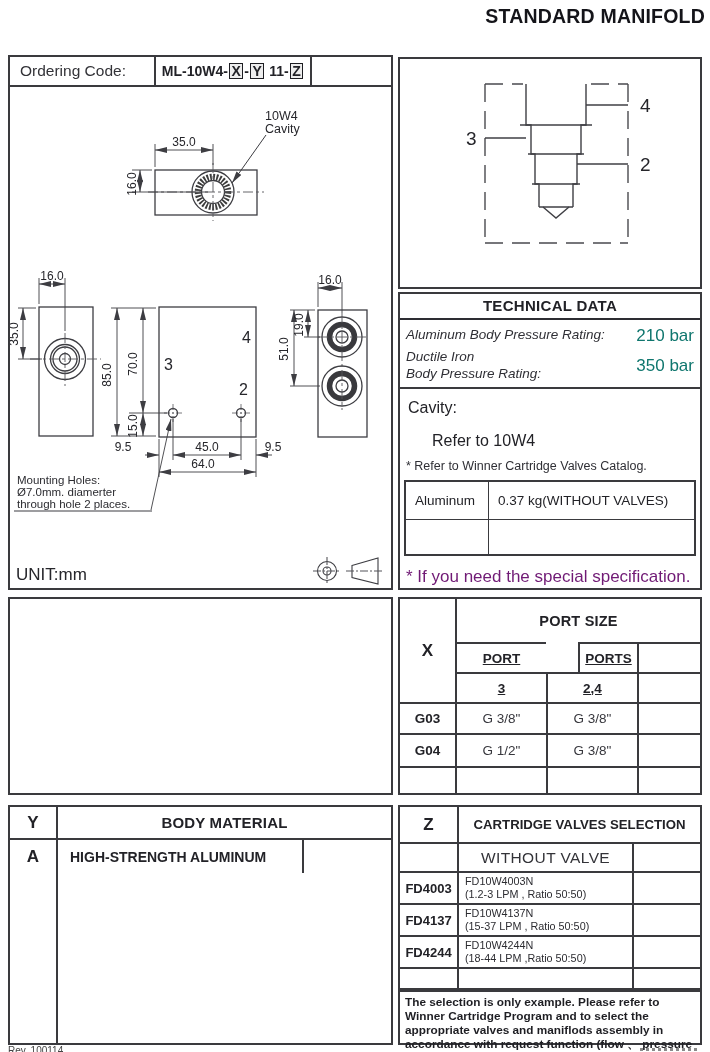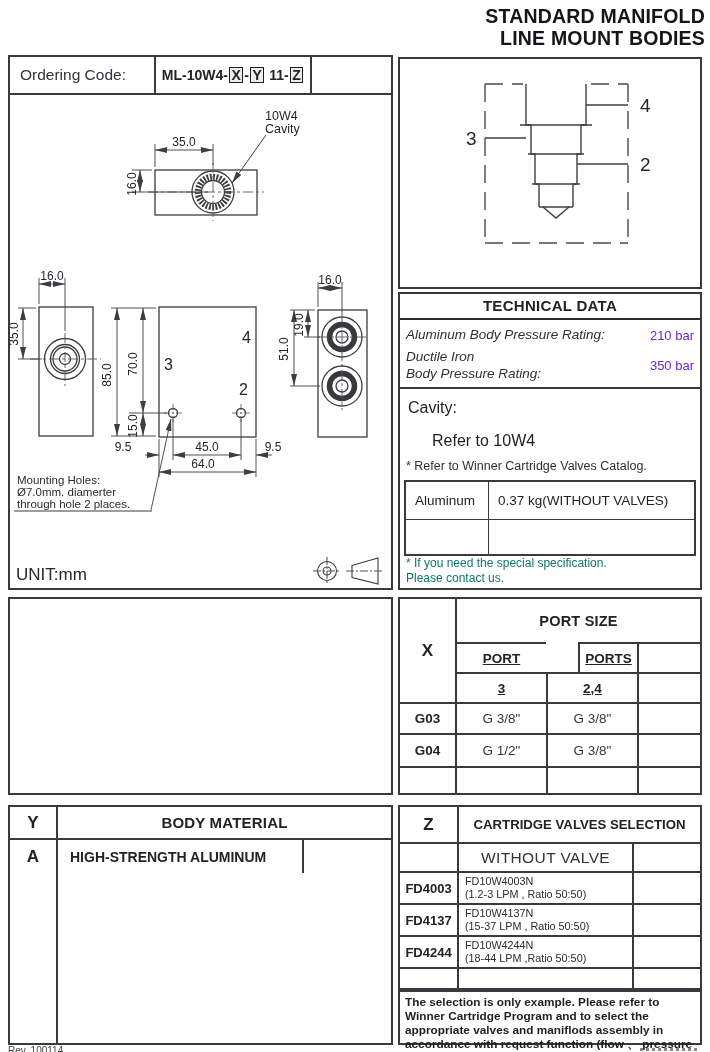--- a/index.html
+++ b/index.html
@@ -7,21 +7,21 @@
   .page{position:relative;width:710px;height:1052px;background:#fff;overflow:hidden;
         font-family:"Liberation Sans",sans-serif;color:var(--tx);}
   .box{position:absolute;border:2px solid var(--ln);box-sizing:border-box;background:#fff;}
 
   
   .title{position:absolute;top:5px;right:5px;text-align:right;font-weight:bold;
          font-size:19.5px;line-height:1.15;color:#141419;letter-spacing:.2px;}
 
   
   .main-panel{left:8px;top:55px;width:385px;height:535px;}
-  .ord-row{position:absolute;left:0;top:0;width:100%;height:38px;border-bottom:2px solid var(--ln);
+  .ord-row{position:absolute;left:0;top:0;width:100%;height:30px;border-bottom:2px solid var(--ln);
            display:flex;box-sizing:border-box;}
   .ord-label{width:146px;border-right:2px solid var(--ln);display:flex;align-items:center;
              padding-left:10px;font-size:15.5px;color:#333338;box-sizing:border-box;}
   .ord-code{width:156px;border-right:2px solid var(--ln);display:flex;align-items:center;
             justify-content:center;font-weight:bold;font-size:14px;box-sizing:border-box;}
   .cbox{display:inline-block;border:1.5px solid #1d1d22;background:#ededed;padding:0 1.5px;
         margin:0 1px;line-height:1.05;}
   .code-mid{white-space:pre;}
   .drawsvg{position:absolute;left:0;top:30px;}
 
@@ -37,31 +37,31 @@
   .sec-panel{left:398px;top:57px;width:304px;height:232px;}
 
   
   .tech-panel{left:398px;top:292px;width:304px;height:298px;overflow:hidden;}
   .tech-header{height:24px;line-height:24px;text-align:center;font-weight:bold;font-size:15px;
                border-bottom:2.5px solid #2d2d32;letter-spacing:.3px;}
   .tech-rows{border-bottom:2px solid var(--ln);padding:2px 6px 4px;}
   .trow{display:flex;justify-content:space-between;align-items:center;}
   .trow1{min-height:27px;}
   .tlabel{font-size:13.5px;color:#2f2f35;line-height:1.25;font-style:italic;}
-  .tvalue{font-size:13px;color:#6d28d9;}
+  .tvalue{font-size:17px;color:#0f766e;}
   .cavity{margin:10px 0 0 8px;font-size:16px;}
   .refer{margin:15px 0 0 32px;font-size:16px;}
   .cat-note{margin:9px 0 0 6px;font-size:12.5px;color:#2f2f35;}
   .wtable{margin:7px 4px 0;border:2px solid var(--ln);height:72px;display:grid;
           grid-template-columns:82px 1fr;grid-template-rows:37px 1fr;}
   .wtable>div{display:flex;align-items:center;box-sizing:border-box;font-size:13.5px;}
   .wt-bl{border-left:1.5px solid var(--ln);}
   .wt-bt{border-top:1.5px solid var(--ln);}
   .wt-pad{padding-left:9px;}
-  .special{margin:0 0 0 6px;font-size:12px;line-height:1.25;color:#0f766e;}
+  .special{margin:10px 0 0 6px;font-size:17px;line-height:1.25;color:#701a75;}
 
   
   .gtab{display:grid;}
   .gtab>div{display:flex;align-items:center;justify-content:center;box-sizing:border-box;}
   .bt{border-top:2px solid var(--ln);}
   .bl{border-left:2px solid var(--ln);}
 
   .ps-panel{left:398px;top:597px;width:304px;height:198px;
             grid-template-columns:55px 91px 91px 1fr;
             grid-template-rows:43px 30px 30px 31px 33px 1fr;}
@@ -97,21 +97,20 @@
   .frag{position:absolute;right:10px;top:1048px;width:60px;height:3px;
         background:repeating-linear-gradient(90deg,#8a8a8a 0 3px,transparent 3px 6px);}
 </style>
 </head>
 <body>
 
 <div class="page">
 
   <div class="title">
     <div>STANDARD MANIFOLD</div>
-    <div>LINE MOUNT BODIES</div>
   </div>
 
   <div class="box main-panel">
     <div class="ord-row">
       <div class="ord-label">Ordering Code:</div>
       <div class="ord-code">
         <span>ML-10W4-</span>
           <span class="cbox">X</span>
           <span class="code-mid">-</span>
           <span class="cbox">Y</span>

